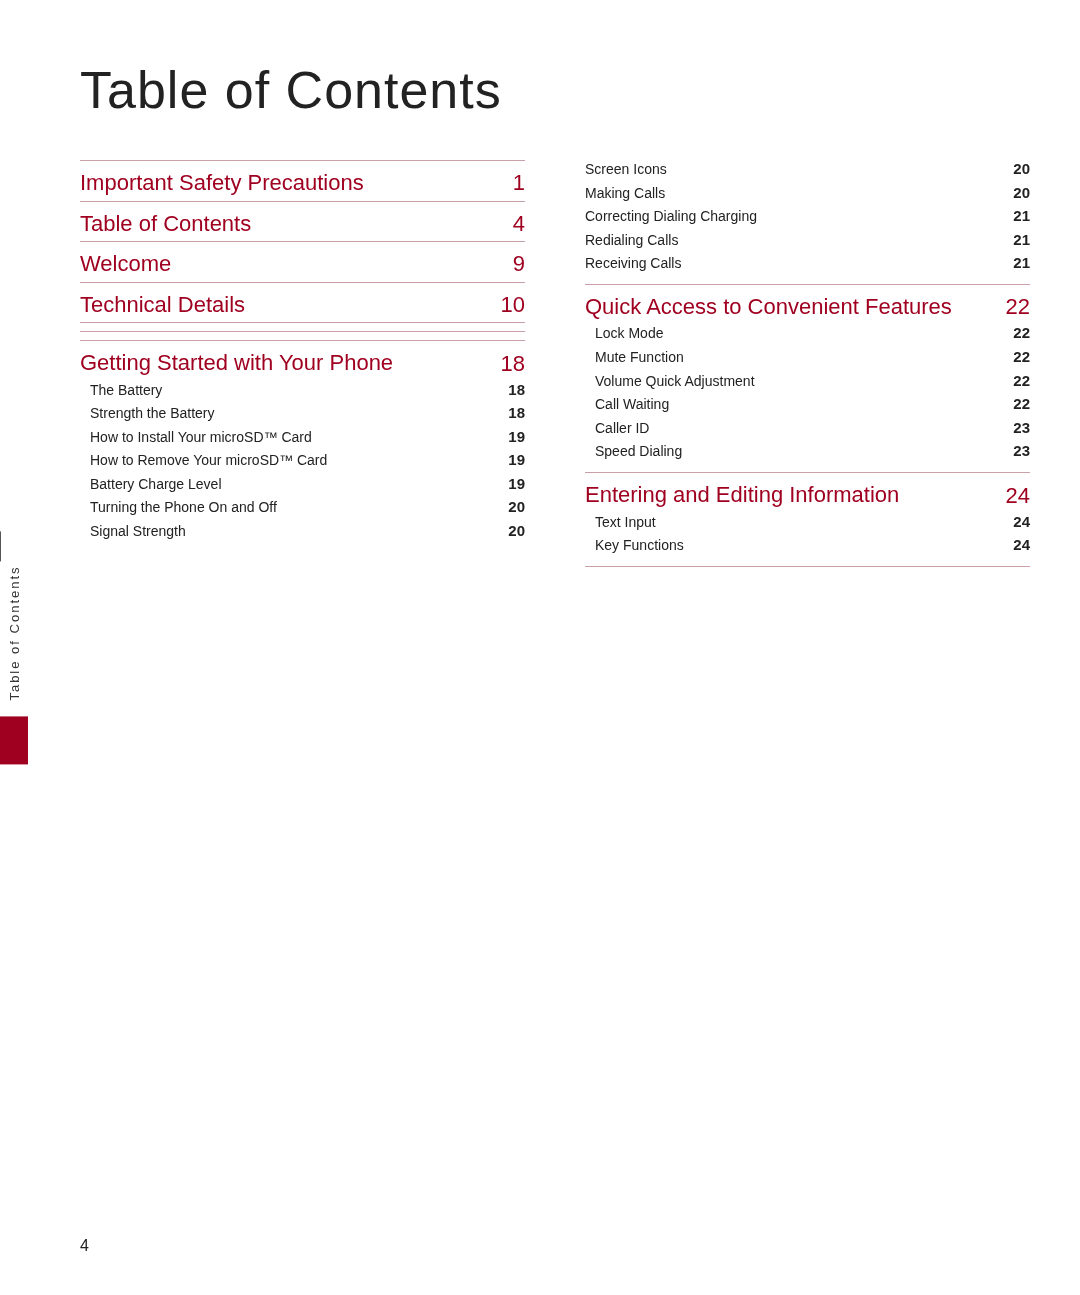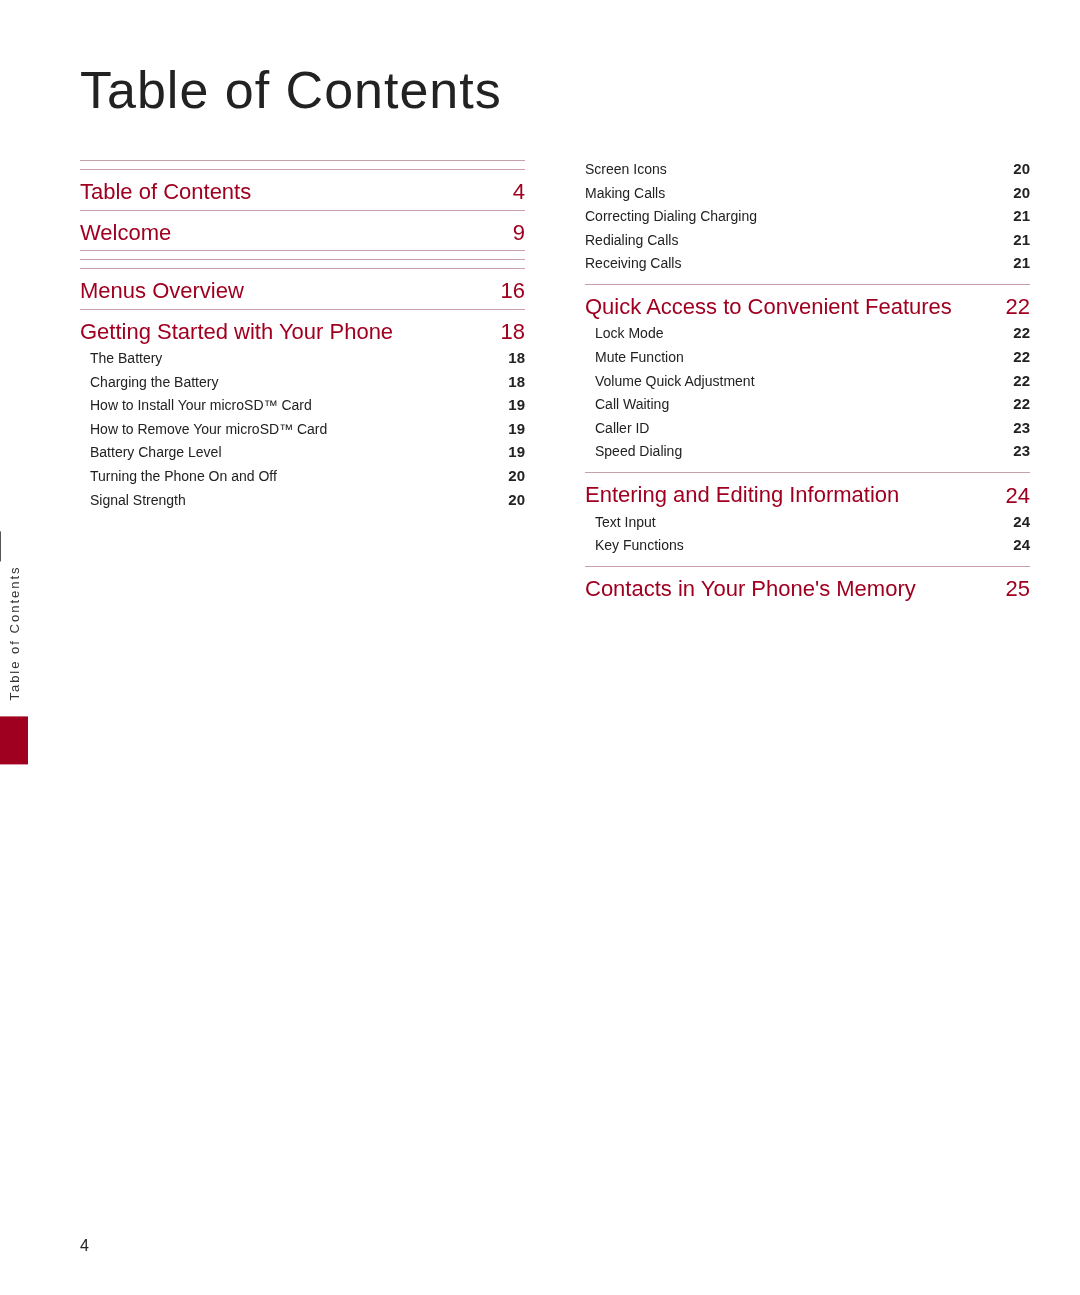--- a/index.html
+++ b/index.html
@@ -190,56 +190,60 @@
 
   <div class="content">
 
     <h1 class="main-title">Table of Contents</h1>
 
     <div class="columns">
 
       <div class="col-left">
 
         <hr class="toc-section-divider">
+        <div class="toc-block toc-major-item">
+          <span class="toc-major-label">Important Safety Precautions</span>
+          <span class="toc-major-num">1</span>
+        </div>
 
         <hr class="toc-section-divider">
         <div class="toc-block toc-major-item">
           <span class="toc-major-label">Table of Contents</span>
           <span class="toc-major-num">4</span>
         </div>
 
         <hr class="toc-section-divider">
         <div class="toc-block toc-major-item">
           <span class="toc-major-label">Welcome</span>
           <span class="toc-major-num">9</span>
         </div>
 
         <hr class="toc-section-divider">
-
-        <hr class="toc-section-divider">
-
-        <hr class="toc-section-divider">
         <div class="toc-block toc-major-item">
-          <span class="toc-major-label">Menus Overview</span>
-          <span class="toc-major-num">16</span>
-        </div>
+          <span class="toc-major-label">Technical Details</span>
+          <span class="toc-major-num">10</span>
+        </div>
+
+        <hr class="toc-section-divider">
+
+        <hr class="toc-section-divider">
 
         <hr class="toc-section-divider">
         <div class="toc-block toc-major-item multiline">
           <span class="toc-major-label">Getting Started with Your Phone</span>
           <span class="toc-major-num">18</span>
         </div>
 
         <div class="minor-group">
           <div class="toc-minor-item">
             <span class="toc-minor-label">The Battery</span>
             <span class="toc-minor-num">18</span>
           </div>
           <div class="toc-minor-item">
-            <span class="toc-minor-label">Charging the Battery</span>
+            <span class="toc-minor-label">Strength the Battery</span>
             <span class="toc-minor-num">18</span>
           </div>
           <div class="toc-minor-item">
             <span class="toc-minor-label">How to Install Your microSD™ Card</span>
             <span class="toc-minor-num">19</span>
           </div>
           <div class="toc-minor-item">
             <span class="toc-minor-label">How to Remove Your microSD™ Card</span>
             <span class="toc-minor-num">19</span>
           </div>
@@ -328,24 +332,20 @@
             <span class="toc-minor-label">Text Input</span>
             <span class="toc-minor-num">24</span>
           </div>
           <div class="toc-minor-item">
             <span class="toc-minor-label">Key Functions</span>
             <span class="toc-minor-num">24</span>
           </div>
         </div>
 
         <hr class="toc-section-divider">
-        <div class="toc-block toc-major-item multiline">
-          <span class="toc-major-label">Contacts in Your Phone's Memory</span>
-          <span class="toc-major-num">25</span>
-        </div>
 
       </div>
 
     </div>
 
   </div>
 
 </div>
 
 </body></html>

